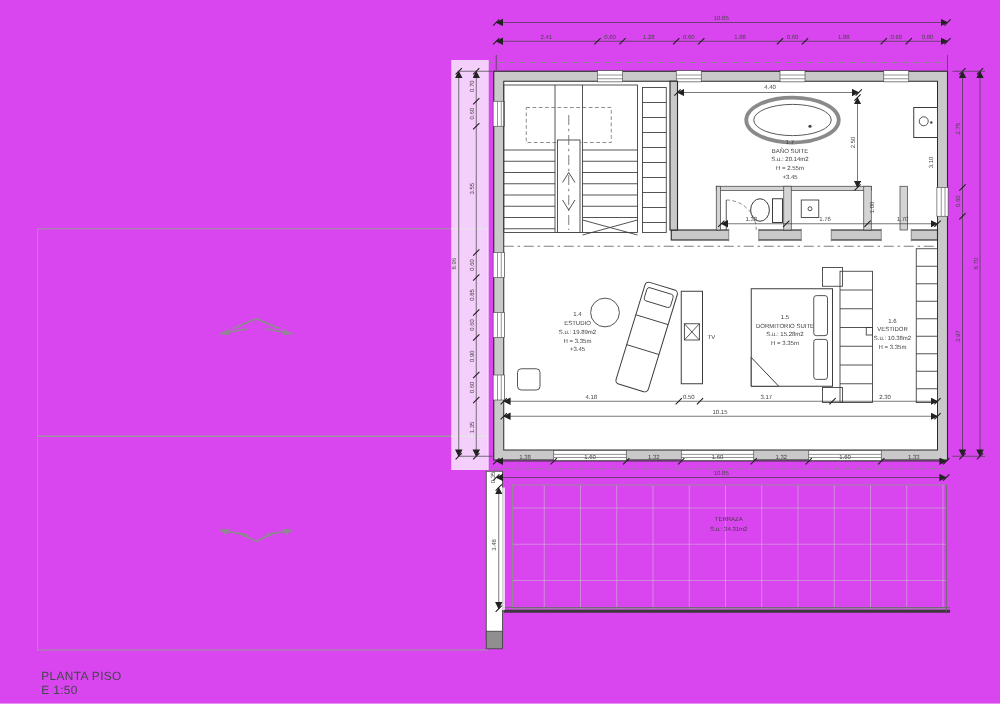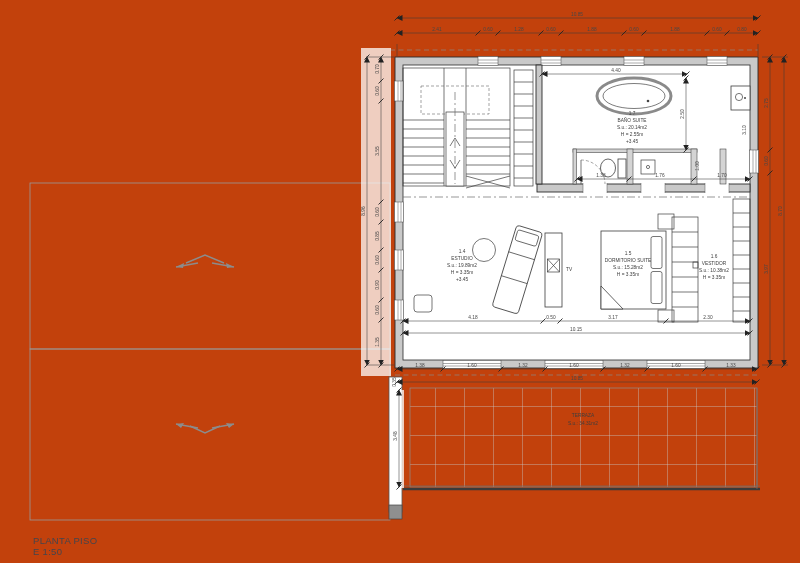--- a/index.html
+++ b/index.html
@@ -1,16 +1,16 @@
 <!DOCTYPE html>
 <html><head>
 <meta charset="utf-8">
 <style>
   html,body{margin:0;padding:0;background:#fff;}
-  #canvas{position:relative;width:800px;height:563px;background:#c2410c;overflow:hidden;
+  #canvas{position:relative;width:800px;height:563px;background:#d946ef;overflow:hidden;
           font-family:"Liberation Sans",sans-serif;}
   svg{position:absolute;left:0;top:0;}
   .wall{fill:#c9c9c9;stroke:#2a2a2a;stroke-width:.9;}
   .inner{fill:#ffffff;stroke:#2a2a2a;stroke-width:.8;}
   .partw{fill:#d4d4d4;stroke:#3a3a3a;stroke-width:.55;}
   .win{fill:#ffffff;stroke:#444;stroke-width:.5;}
   .glz{stroke:#555;stroke-width:.5;fill:none;}
   .furn{stroke:#3c3c3c;stroke-width:.8;fill:#ffffff;}
   .furnl{stroke:#3c3c3c;stroke-width:.7;fill:none;}
   .dim{stroke:#3a3a3a;stroke-width:.55;fill:none;}

